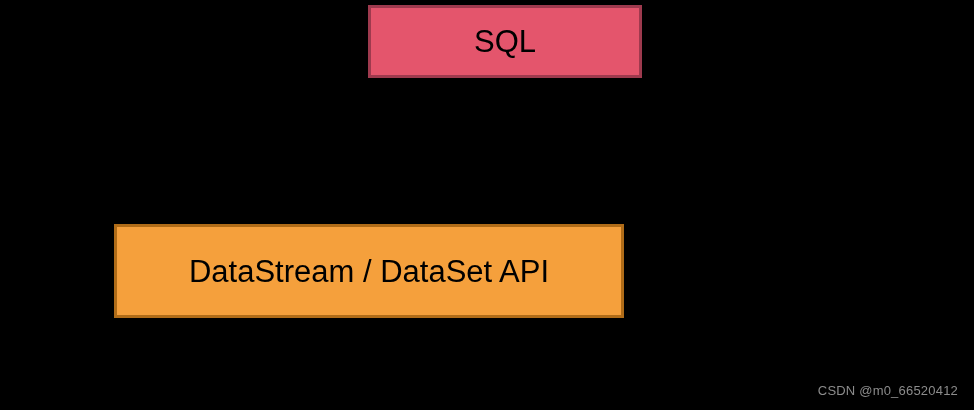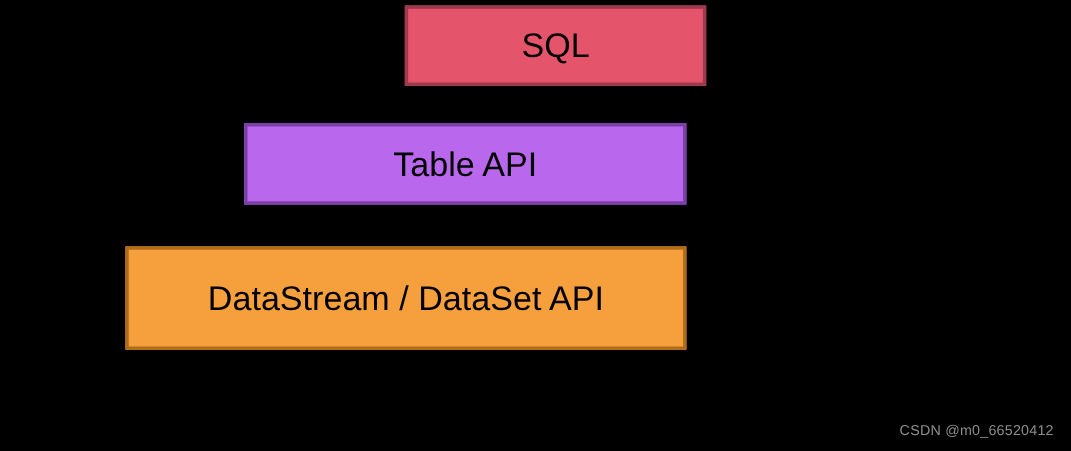--- a/index.html
+++ b/index.html
@@ -81,23 +81,20 @@
 </style>
 </head>
 <body style="background: rgb(0, 0, 0);">
 
 <div id="canvas" style="--bg: #000000;">
 
   <div class="layer" id="layer-sql" style="background-color: rgb(228, 85, 108); border-color: rgb(158, 58, 78);">
     <span class="layer-label" style="color: rgb(0, 0, 0);">SQL</span>
   </div>
 
-  <div class="layer" id="layer-table-api" style="background-color: rgb(185, 103, 236); border-color: rgb(123, 63, 168);">
-    <span class="layer-label" style="color: rgb(0, 0, 0);">Table API</span>
-  </div>
 
   <div class="layer" id="layer-datastream-api" style="background-color: rgb(245, 160, 60); border-color: rgb(176, 108, 24);">
     <span class="layer-label" style="color: rgb(0, 0, 0);">DataStream / DataSet API</span>
   </div>
 
 
   <div id="watermark" style="color: rgb(140, 140, 140);">CSDN @m0_66520412</div>
 
 </div>
 

